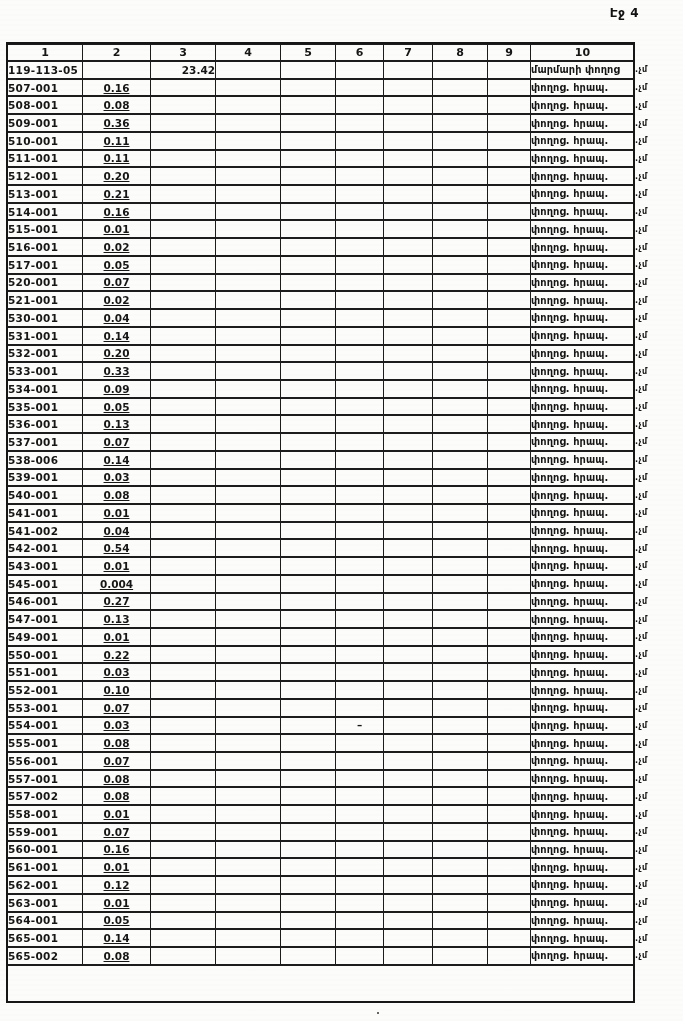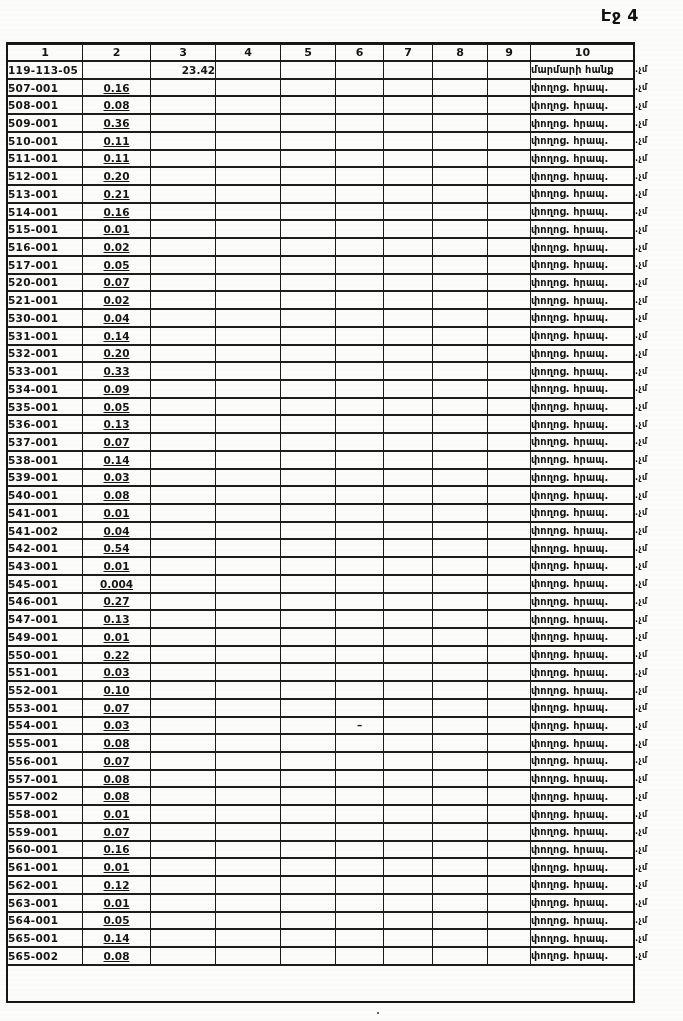--- a/index.html
+++ b/index.html
@@ -13,21 +13,21 @@
     position: relative;
     width: 683px; height: 1021px;
     background:
       repeating-linear-gradient(0deg, rgba(0,0,0,0.008) 0 2px, rgba(0,0,0,0) 2px 5px),
       #fcfcfa;
     color: #1a1a1a;
   }
   .page-number {
     position: absolute;
     top: 6px; right: 44px;
-    font-size: 16px;
+    font-size: 12px;
     font-weight: bold;
     letter-spacing: 0.5px;
     color: #111;
   }
   
   .table-frame {
     position: absolute;
     left: 6px; top: 42px;
     width: 629px; height: 961px;
     border: 2.2px solid #161616;
@@ -142,21 +142,21 @@
         <tr>
           <td class="c1">119-113-05</td>
           <td class="c2"></td>
           <td class="c3">23.42</td>
           <td class="c4"></td>
           <td class="c5"></td>
           <td class="c6"></td>
           <td class="c7"></td>
           <td class="c8"></td>
           <td class="c9"></td>
-          <td class="c10">մարմարի հանք</td>
+          <td class="c10">մարմարի փողոց</td>
           <td class="margin-note">.չմ</td>
         </tr>
         <tr>
           <td class="c1">507-001</td>
           <td class="c2">0.16</td>
           <td class="c3"></td>
           <td class="c4"></td>
           <td class="c5"></td>
           <td class="c6"></td>
           <td class="c7"></td>
@@ -419,21 +419,21 @@
           <td class="c4"></td>
           <td class="c5"></td>
           <td class="c6"></td>
           <td class="c7"></td>
           <td class="c8"></td>
           <td class="c9"></td>
           <td class="c10">փողոց. հրապ.</td>
           <td class="margin-note">.չմ</td>
         </tr>
         <tr>
-          <td class="c1">538-001</td>
+          <td class="c1">538-006</td>
           <td class="c2">0.14</td>
           <td class="c3"></td>
           <td class="c4"></td>
           <td class="c5"></td>
           <td class="c6"></td>
           <td class="c7"></td>
           <td class="c8"></td>
           <td class="c9"></td>
           <td class="c10">փողոց. հրապ.</td>
           <td class="margin-note">.չմ</td>

